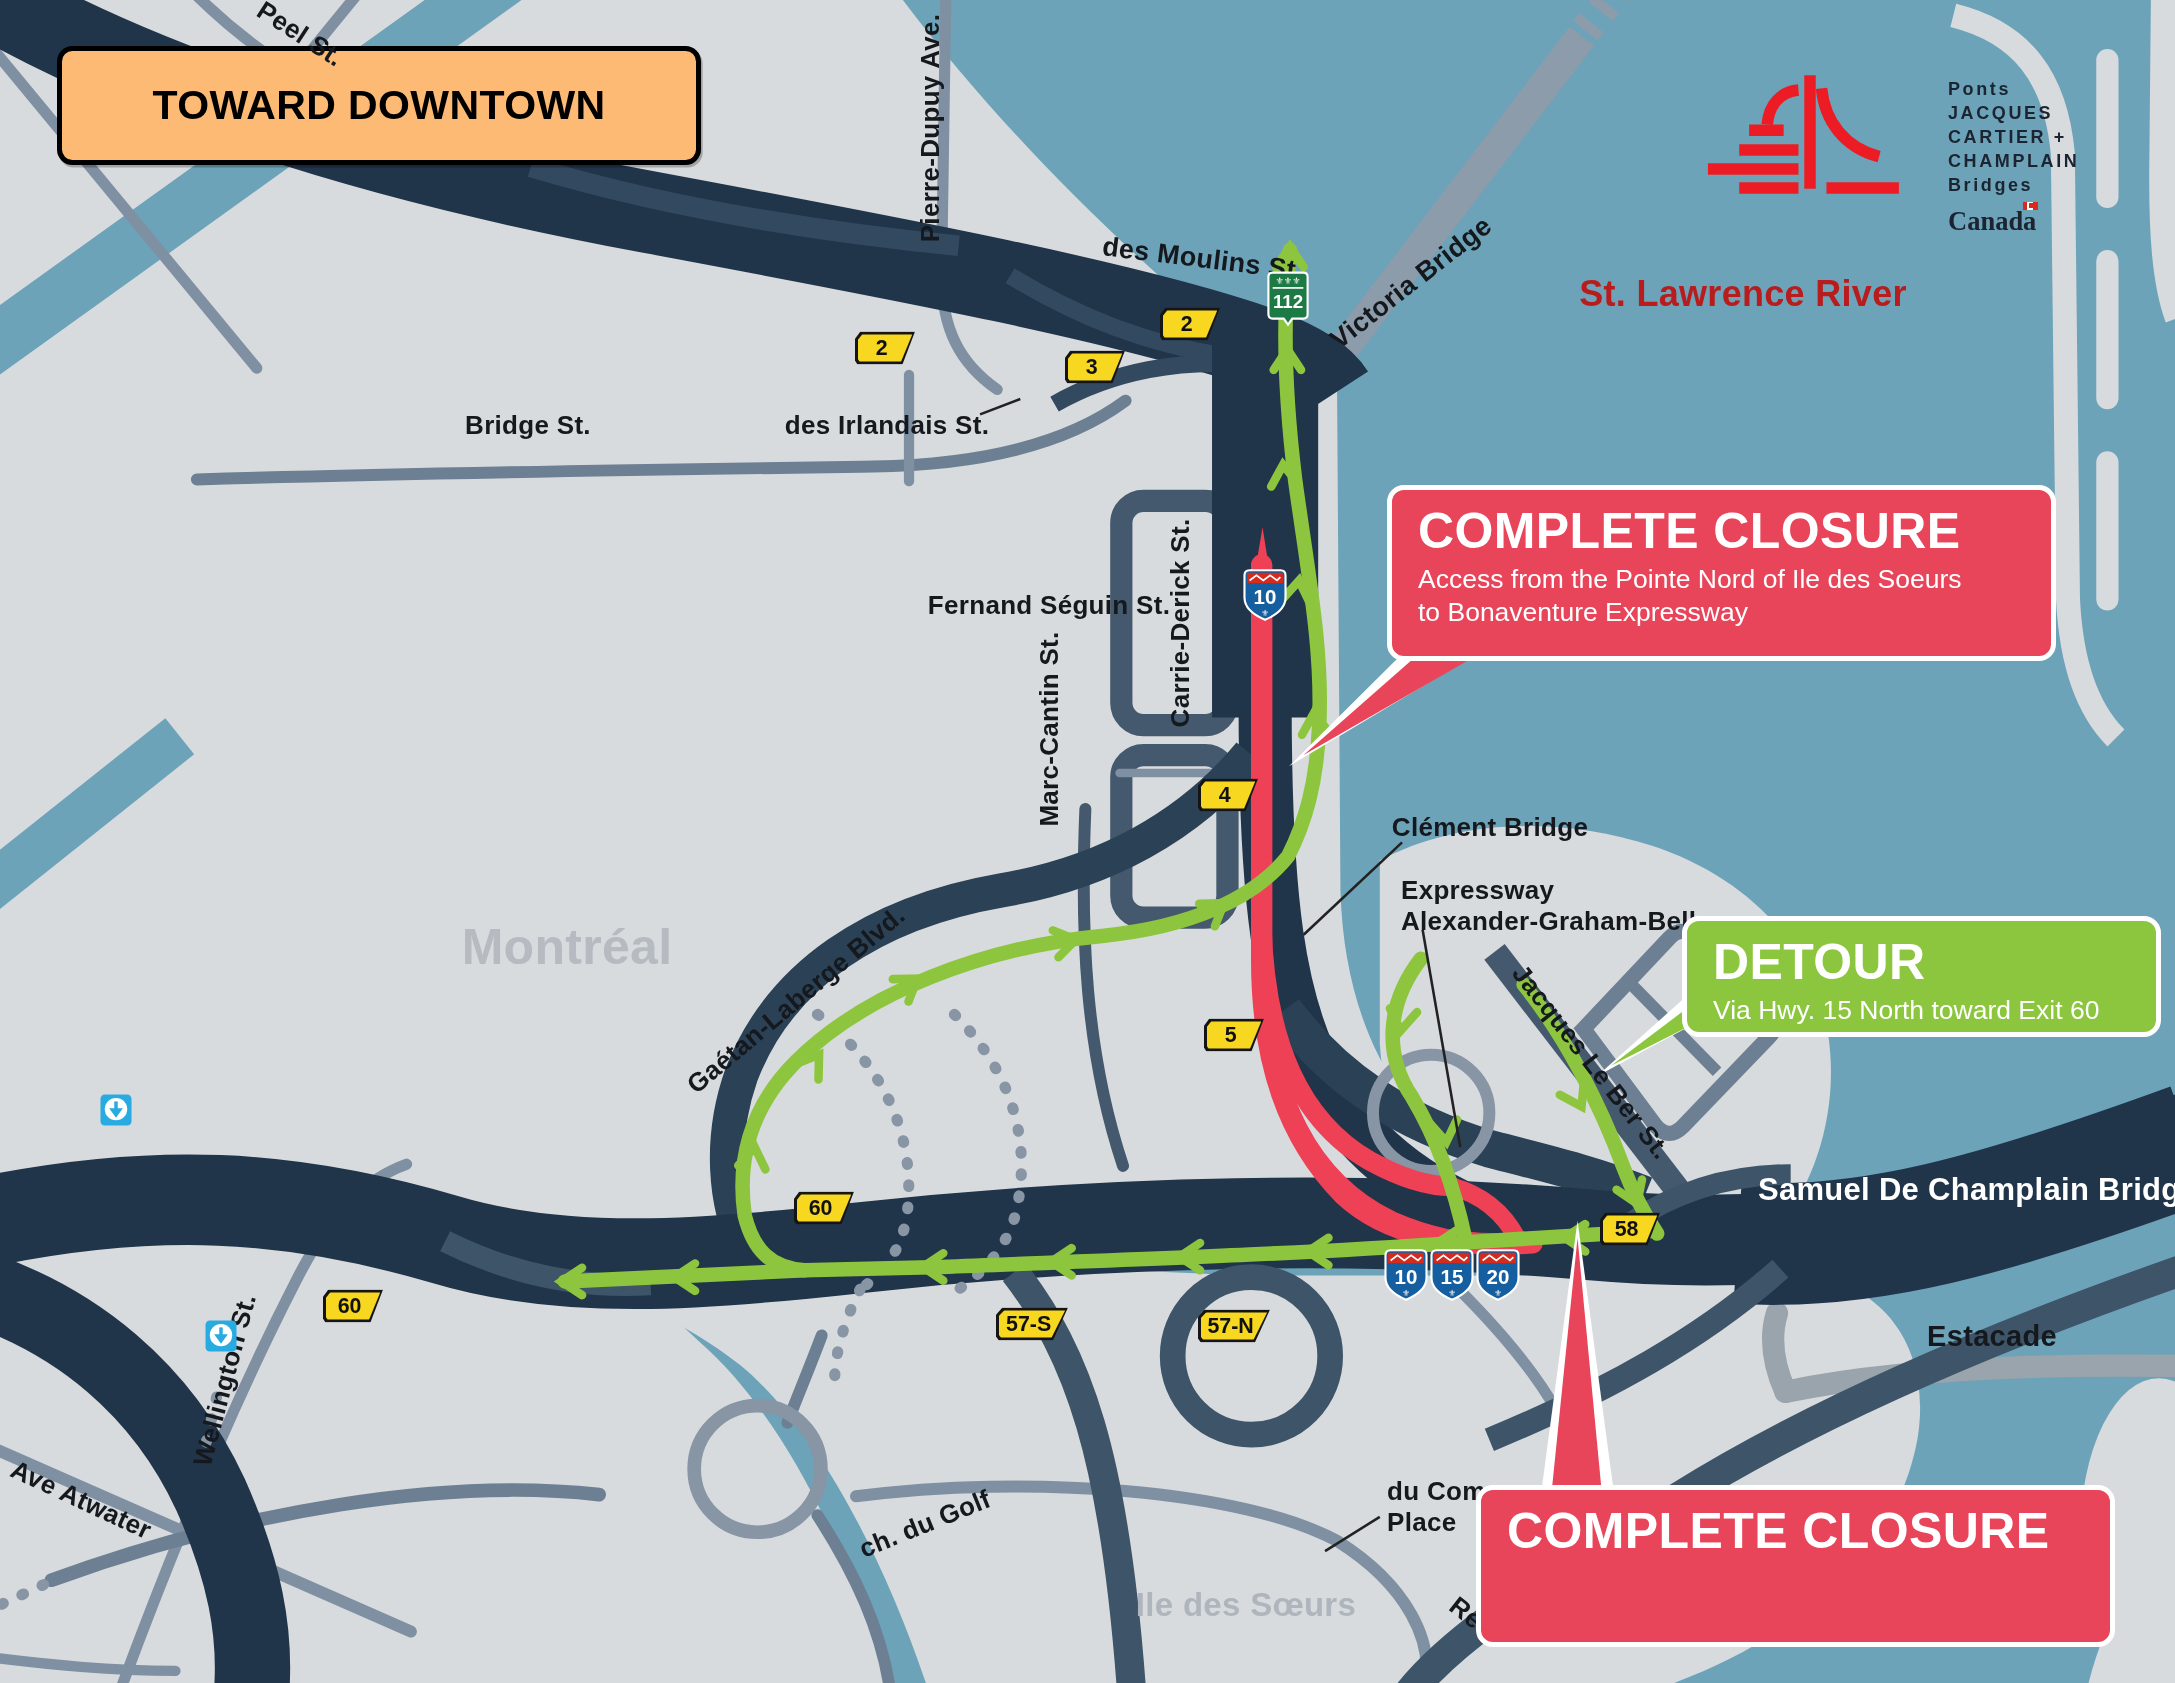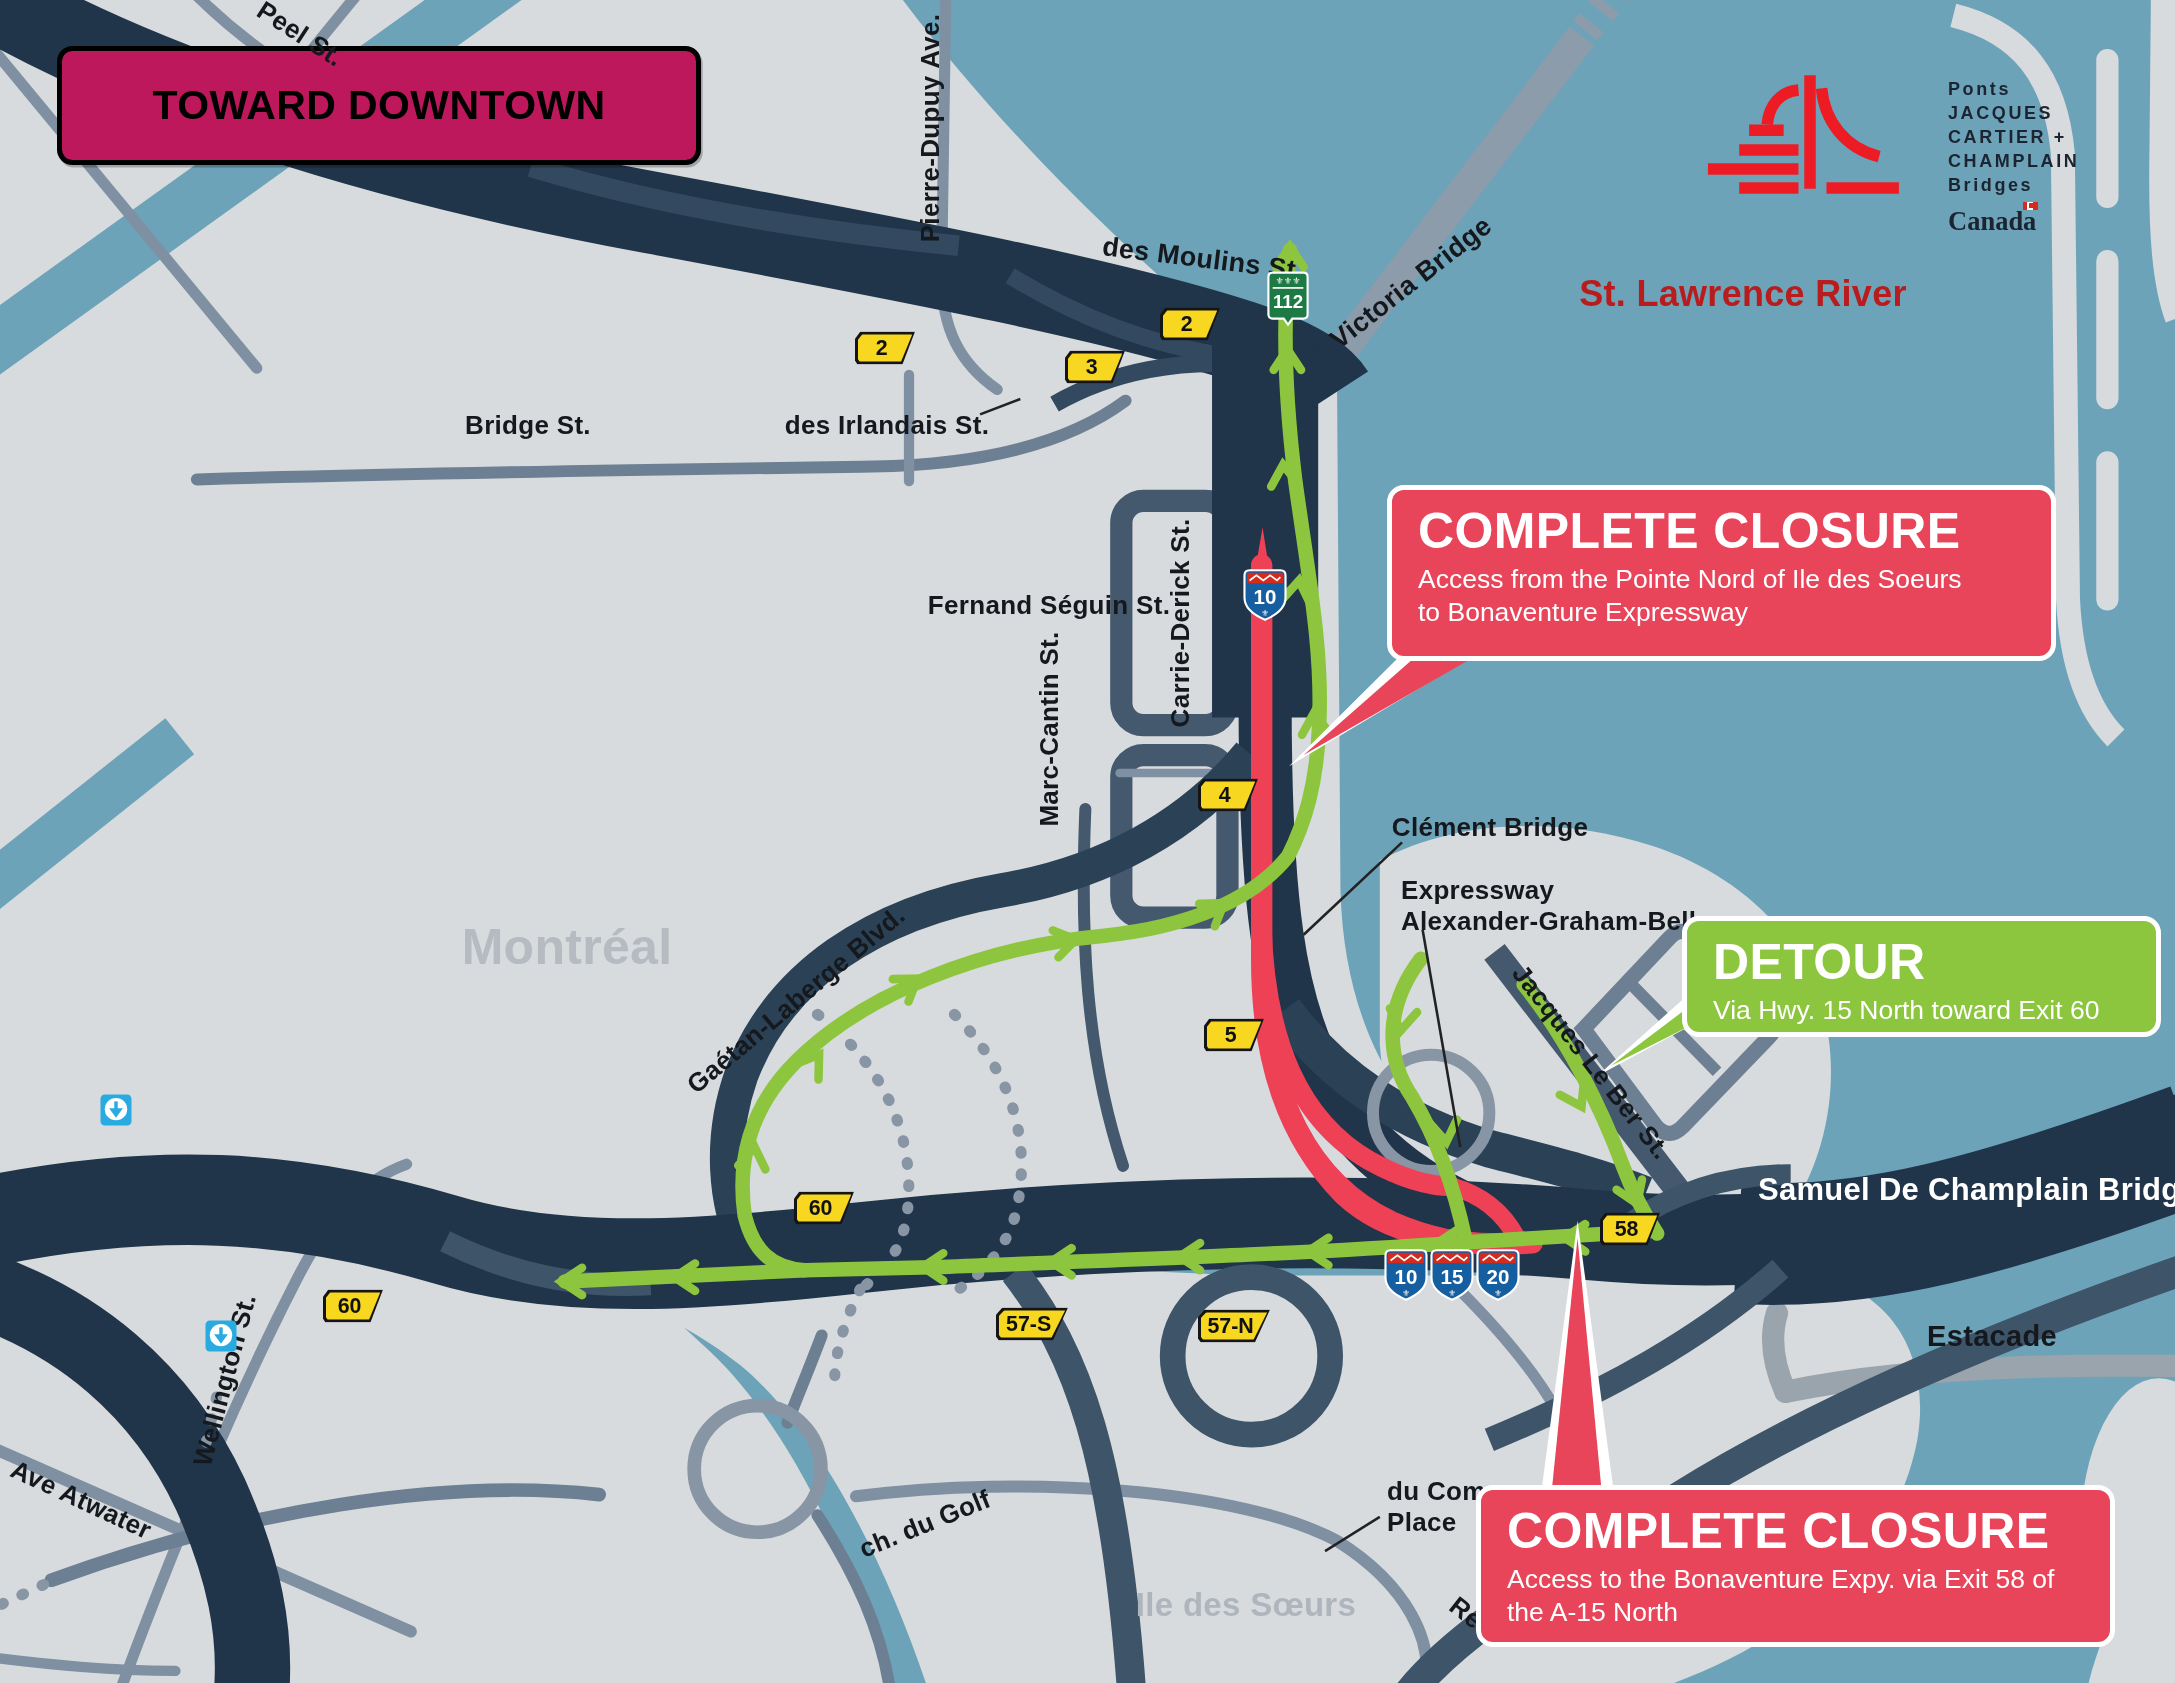--- a/index.html
+++ b/index.html
@@ -8,21 +8,21 @@
   #mapsvg{position:absolute;left:0;top:0;width:2175px;height:1683px;}
 
   
   .lbl{position:absolute;color:#15181c;font-size:26px;font-weight:600;white-space:nowrap;
        transform:translate(-50%,-50%);letter-spacing:0.3px;}
   .lbl.light{color:#B5BBC1;}
   .lbl.water-name{color:#b91c1c;font-size:36px;font-weight:700;}
   .lbl.on-dark{color:#ffffff;font-weight:600;}
 
   
-  #banner{position:absolute;left:57px;top:46px;width:634px;height:109px;background:#be185d;
+  #banner{position:absolute;left:57px;top:46px;width:634px;height:109px;background:#fdba74;
           border:5.1px solid #000;border-radius:15.4px;display:flex;align-items:center;justify-content:center;
           box-shadow:1.7px 2.6px 0 rgba(0,0,0,.25);}
   #banner span{font-size:41px;font-weight:800;letter-spacing:0.4px;color:#000;}
 
   
   .callout{position:absolute;border:5.1px solid #fff;border-radius:17px;color:#fff;
            padding:15.4px 24px 17px 26px;box-sizing:border-box;}
   .callout .t{font-size:50px;font-weight:800;letter-spacing:0.4px;line-height:1.05;}
   .callout .b{font-size:26.5px;font-weight:400;line-height:1.25;margin-top:5.1px;}
   #co-top{left:1387px;top:485px;width:669px;height:176px;background:#E8445A;}
@@ -398,20 +398,16 @@
     <div>Access from the Pointe Nord of Ile des Soeurs</div>
     <div>to Bonaventure Expressway</div>
   </div>
 </div>
 <div id="co-detour" class="callout">
   <div class="t">DETOUR</div>
   <div class="b">Via Hwy. 15 North toward Exit 60</div>
 </div>
 <div id="co-bottom" class="callout">
   <div class="t">COMPLETE CLOSURE</div>
-  <div class="b">
-    <div>Access to the Bonaventure Expy. via Exit 58 of</div>
-    <div>the A-15 North</div>
-  </div>
 </div>
 
 </div>
 
 
 </body></html>

